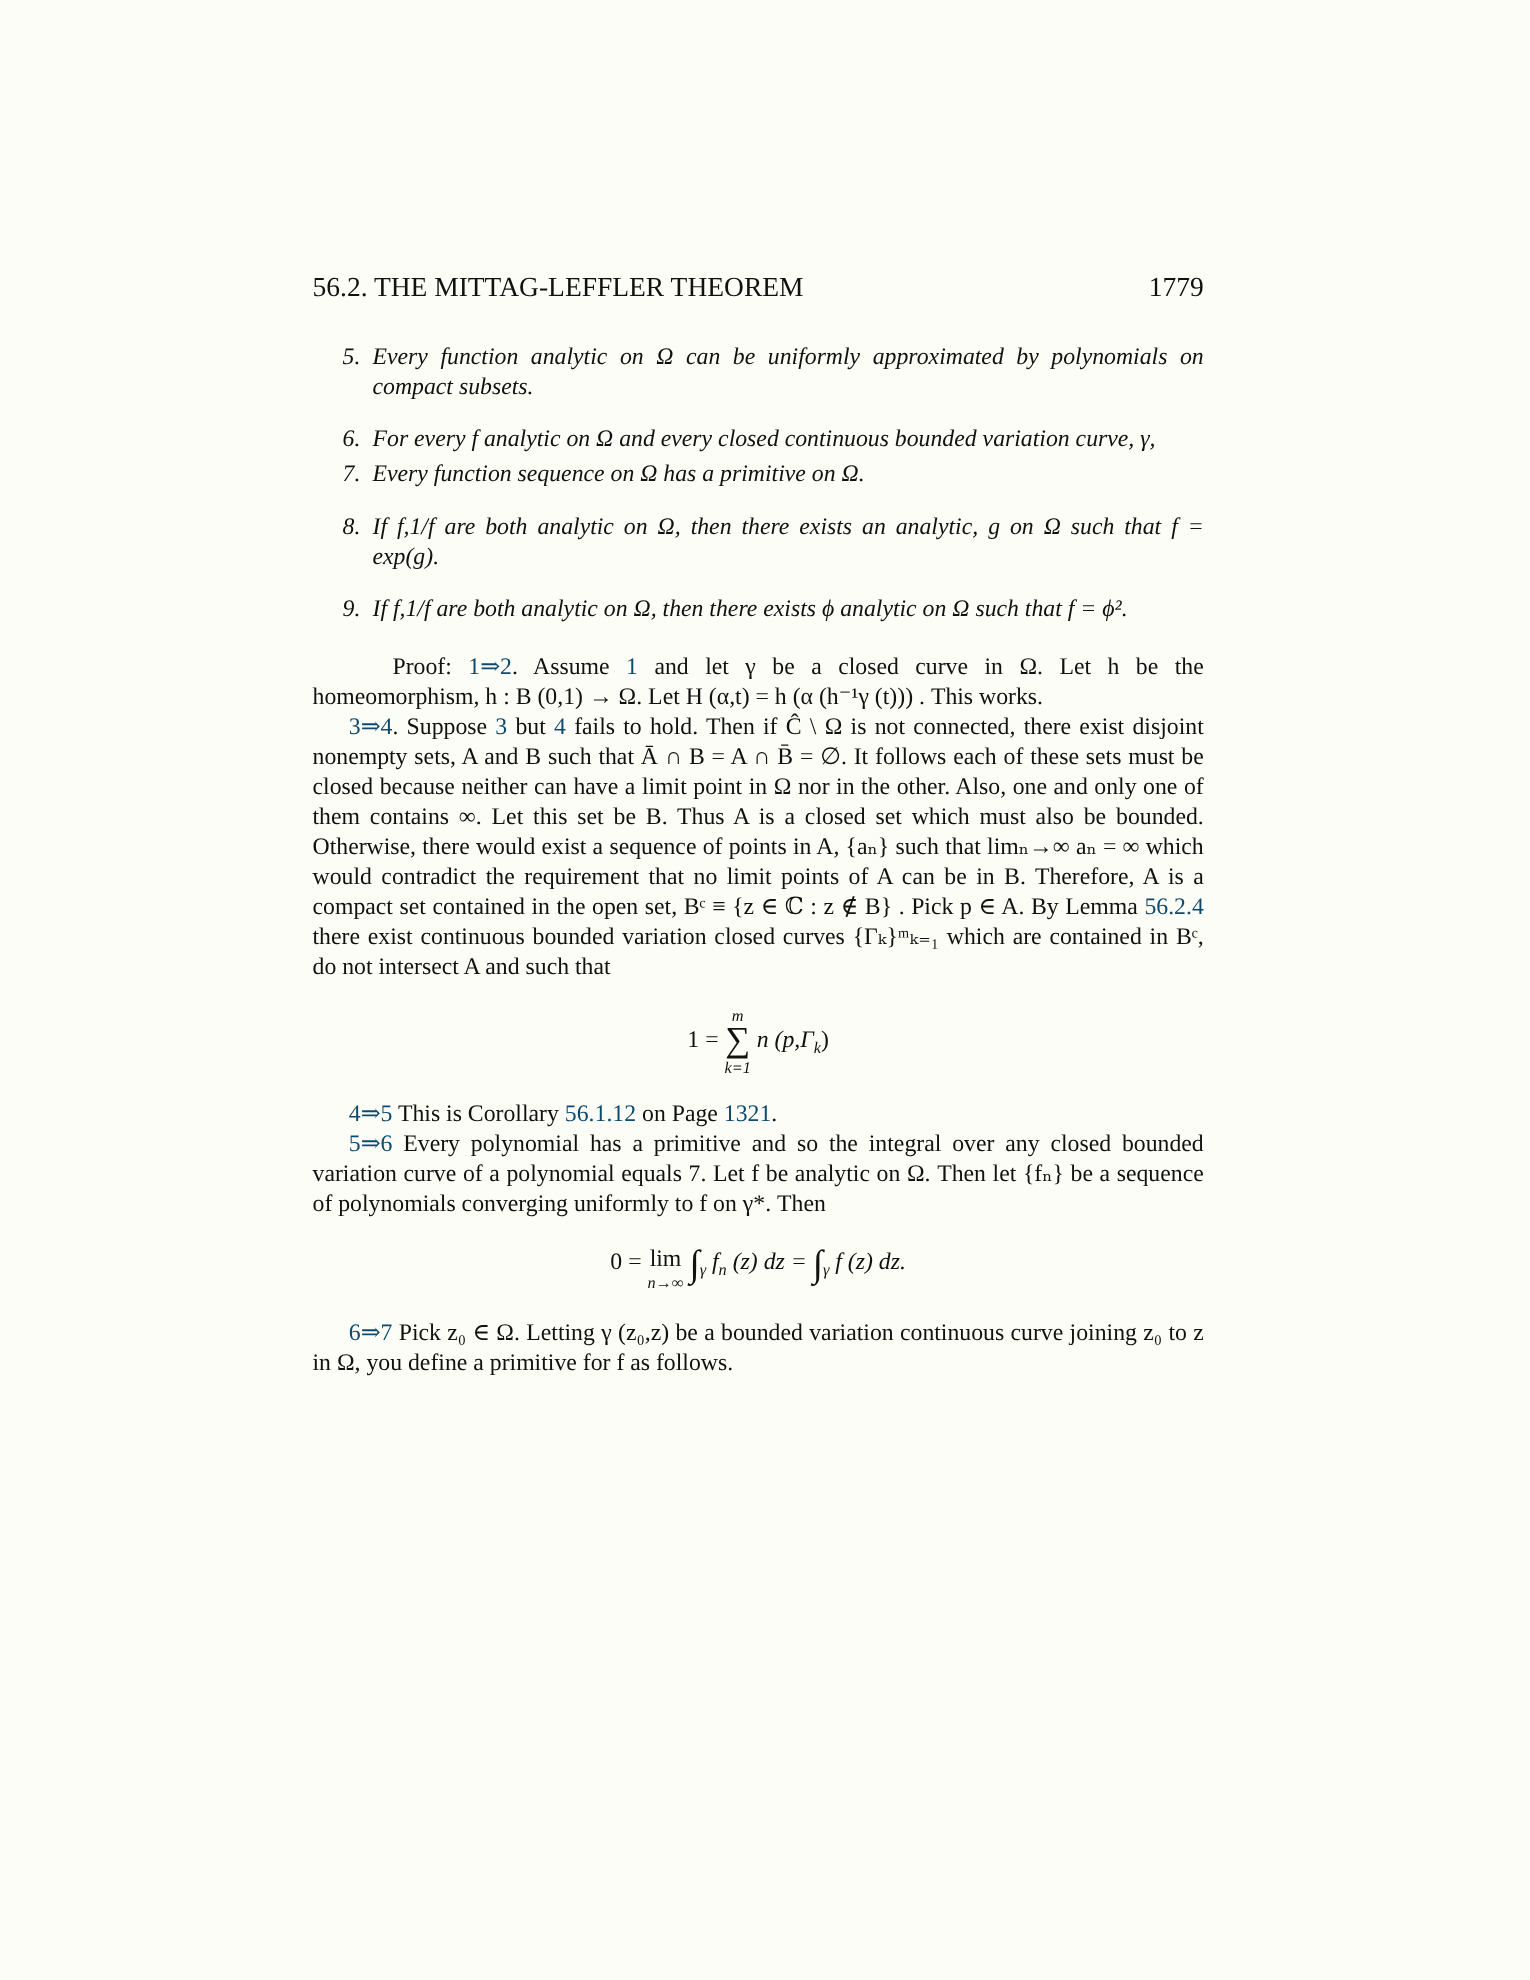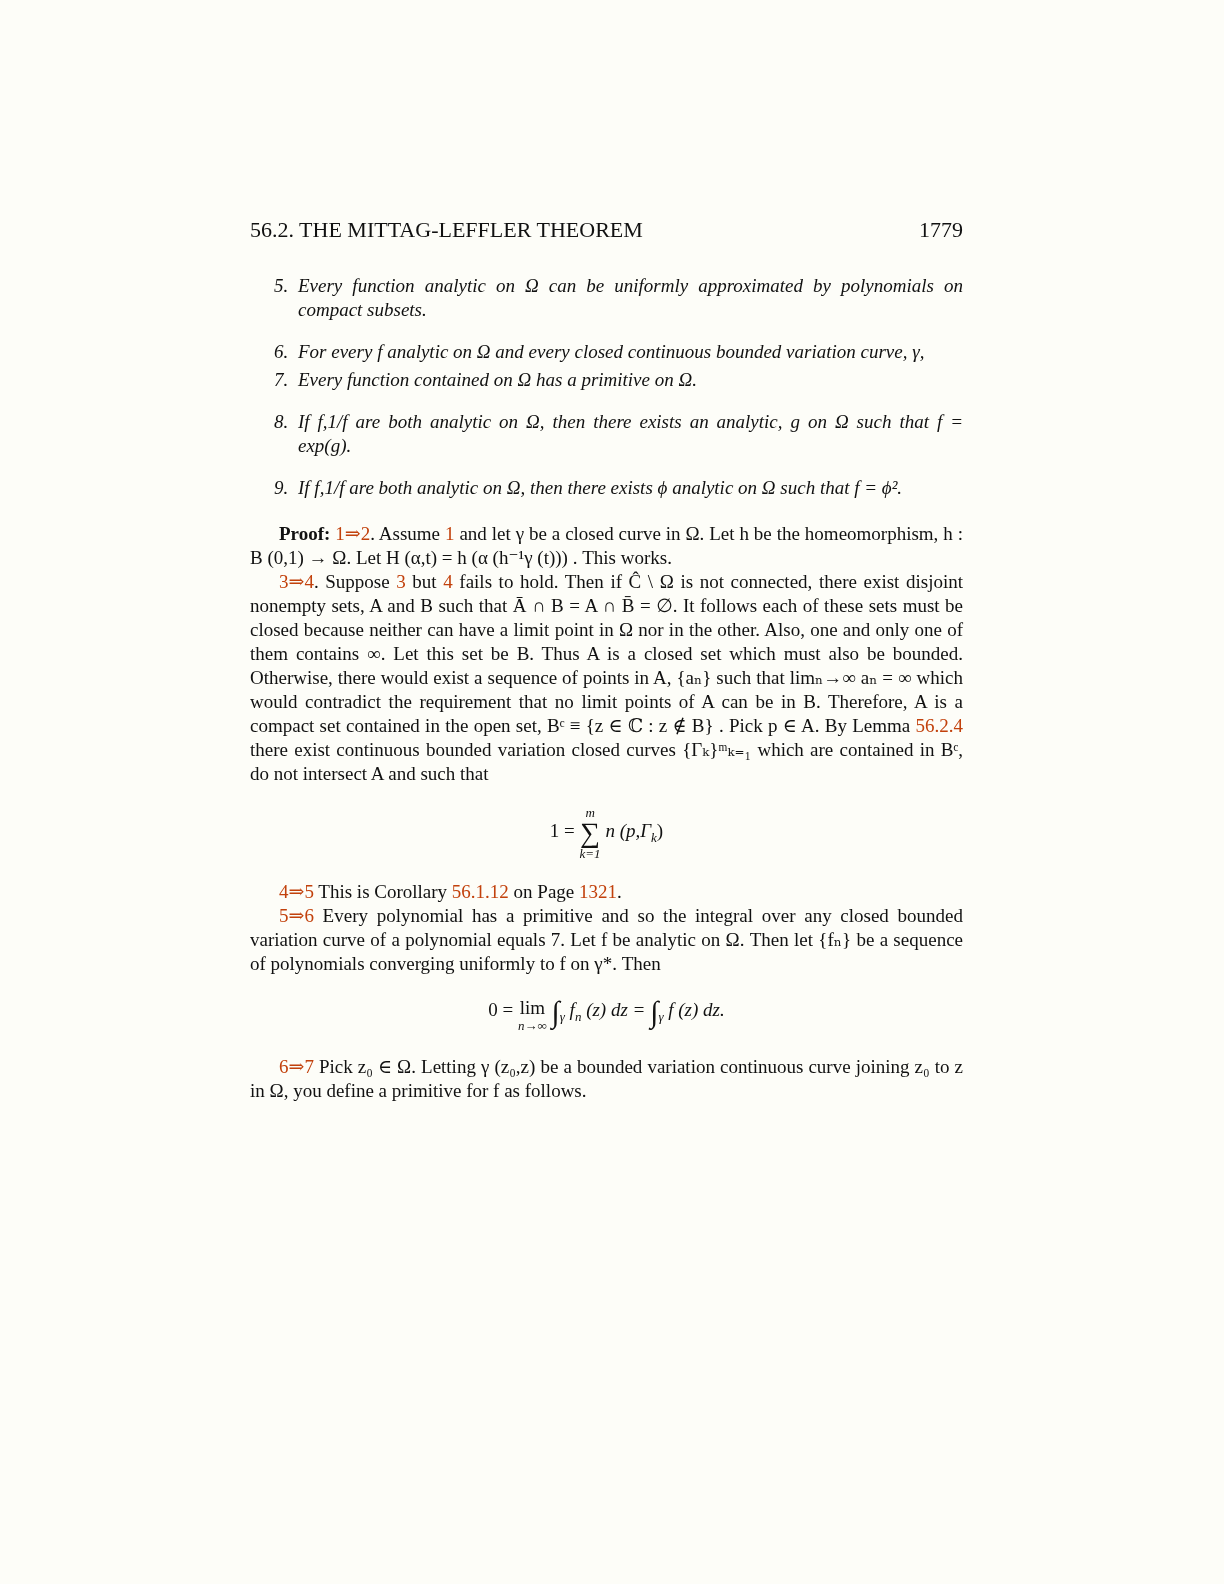--- a/index.html
+++ b/index.html
@@ -3,30 +3,30 @@
 <meta charset="utf-8">
 <style>
   html, body { margin: 0; padding: 0; }
   body {
     width: 1224px; height: 1584px; background: #fdfdf8;
     font-family: "Liberation Serif", "DejaVu Serif", serif;
     color: #111; position: relative; overflow: hidden;
   }
   .page { position: absolute; left: 250px; top: 218px; width: 713px; font-size: 19px; line-height: 24px; }
   .header { display: flex; justify-content: space-between; font-size: 22px; margin-bottom: 32px; }
-  .link { color: #c2410c; }
+  .link { color: #0c4a6e; }
   .item { display: flex; margin-bottom: 18px; font-style: italic; }
   .item .num { width: 24px; margin-left: 24px; font-style: normal; }
   .item .num.itnum { font-style: italic; }
   .item .body { flex: 1; text-align: justify; }
   .disp { text-align: center; margin: 14px 0 24px 0; font-style: italic; }
   .disp .up { font-style: normal; }
   .para { text-align: justify; margin: 0; }
   .indent { text-indent: 29px; }
-  .b { font-weight: bold; }
+  .b { font-weight: normal; margin-left: 35px; }
   sub, sup { font-size: 13px; line-height: 0; }
   .intg { font-size: 30px; vertical-align: -6px; font-style: normal; }
   .sum-wrap { display: inline-flex; flex-direction: column; align-items: center; vertical-align: middle; line-height: 1; }
   .sum-wrap .lim { font-size: 13px; font-style: italic; }
   .sum-wrap .sym { font-size: 28px; font-style: normal; }
   .limop { display: inline-flex; flex-direction: column; align-items: center; vertical-align: top; line-height: 1.1; font-style: normal; }
   .limop .under { font-size: 13px; font-style: italic; }
 </style>
 </head>
 <body>
@@ -40,21 +40,21 @@
   <div class="item">
     <span class="num itnum">5.</span>
     <span class="body">Every function analytic on Ω can be uniformly approximated by polynomials on compact subsets.</span>
   </div>
   <div class="item" style="margin-bottom:4px">
     <span class="num itnum">6.</span>
     <span class="body">For every f analytic on Ω and every closed continuous bounded variation curve, γ,</span>
   </div>
   <div class="item">
     <span class="num itnum">7.</span>
-    <span class="body">Every function contained on Ω has a primitive on Ω.</span>
+    <span class="body">Every function sequence on Ω has a primitive on Ω.</span>
   </div>
   <div class="item">
     <span class="num itnum">8.</span>
     <span class="body">If f,1/f are both analytic on Ω, then there exists an analytic, g on Ω such that f = exp(g).</span>
   </div>
   <div class="item" style="margin-bottom:22px">
     <span class="num itnum">9.</span>
     <span class="body">If f,1/f are both analytic on Ω, then there exists ϕ analytic on Ω such that f = ϕ².</span>
   </div>
 

